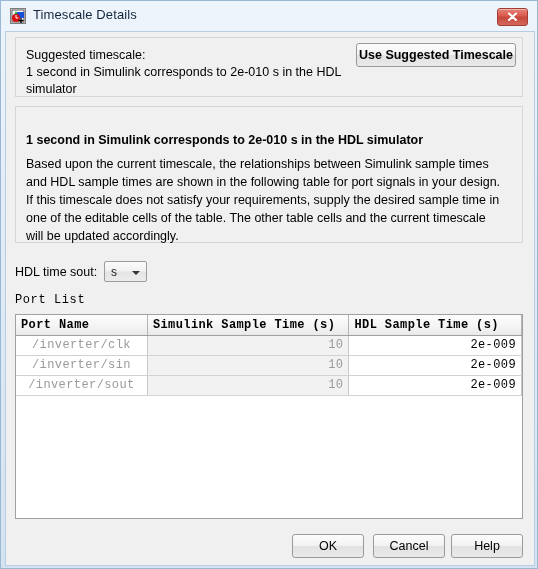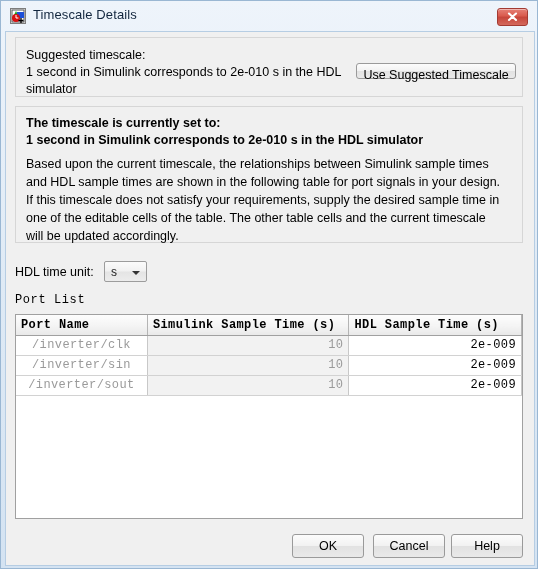--- a/index.html
+++ b/index.html
@@ -206,23 +206,24 @@
     background: linear-gradient(to bottom, #fcfcfc 0%, #f2f2f2 48%, #e2e2e2 52%, #e9e9e9 100%);
     font-family: "Liberation Sans", sans-serif;
     font-size: 12.5px;
     color: #000;
     text-align: center;
     cursor: pointer;
     line-height: 22px;
     white-space: nowrap;
   }
   #btn-suggested {
-    left: 355px; top: 62px;
-    width: 160px; height: 16px;
+    left: 355px; top: 42px;
+    width: 160px; height: 24px;
     line-height: 22px;
+    font-weight: bold;
   }
   #btn-ok     { left: 291px; top: 533px; width: 72px; height: 24px; }
   #btn-cancel { left: 372px; top: 533px; width: 72px; height: 24px; }
   #btn-help   { left: 450px; top: 533px; width: 72px; height: 24px; }
 </style>
 </head>
 <body>
 
 <div class="window">
 
@@ -249,30 +250,29 @@
   <div class="window-inner-frame"></div>
 
   <div class="panel" id="panel-suggested">
     <span class="txt" id="suggested-label">Suggested timescale:</span>
     <span class="txt" id="suggested-desc">1 second in Simulink corresponds to 2e-010 s in the HDL
 simulator</span>
   </div>
   <div class="btn" id="btn-suggested">Use Suggested Timescale</div>
 
   <div class="panel" id="panel-current">
-    <span class="txt" id="current-label">The timescale is currently set to:</span>
     <span class="txt" id="current-value">1 second in Simulink corresponds to 2e-010 s in the HDL simulator</span>
     <span class="txt" id="current-body">Based upon the current timescale, the relationships between Simulink sample times
 and HDL sample times are shown in the following table for port signals in your design.
 If this timescale does not satisfy your requirements, supply the desired sample time in
 one of the editable cells of the table. The other table cells and the current timescale
 will be updated accordingly.</span>
   </div>
 
-  <span class="hdl-label">HDL time unit:</span>
+  <span class="hdl-label">HDL time sout:</span>
   <div class="combo">
     <span class="combo-value">s</span>
     <span class="combo-arrow"></span>
   </div>
 
   <span class="portlist-label">Port List</span>
 
   <div class="table-wrap">
     <table class="porttable">
       <colgroup>

